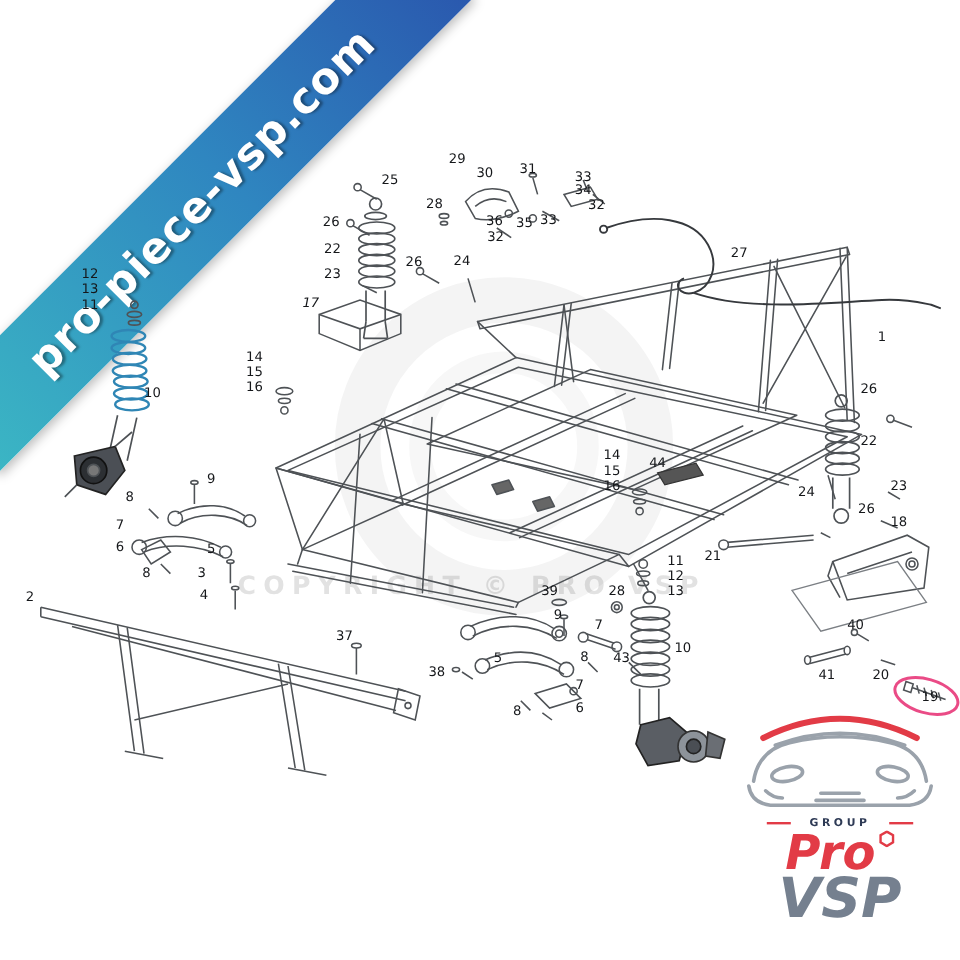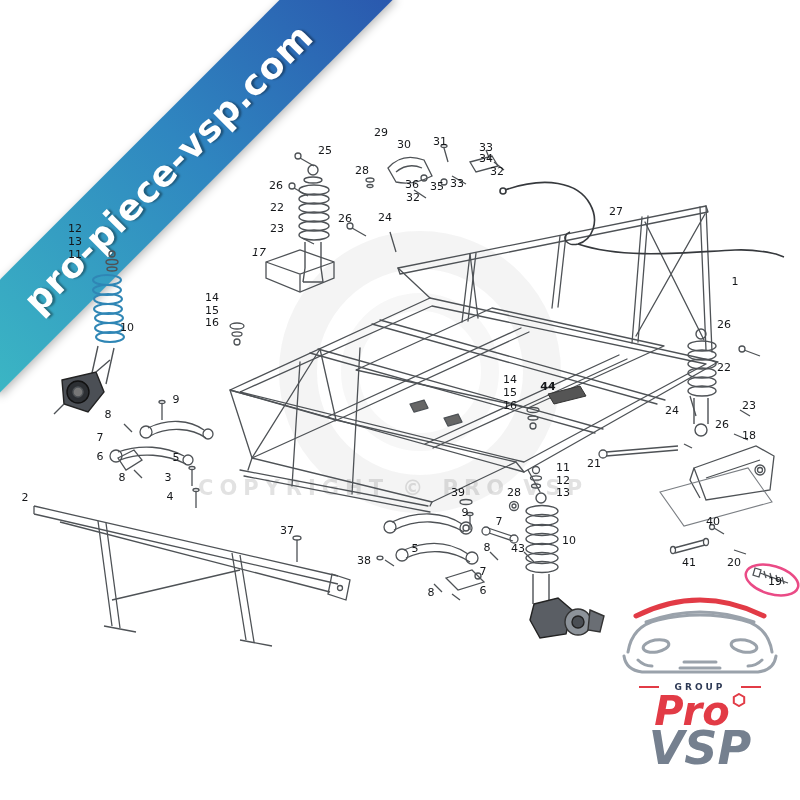--- a/index.html
+++ b/index.html
@@ -319,21 +319,21 @@
       <span class="callout" style="left: 108px; top: 414px;">8</span>
       <span class="callout" style="left: 722px; top: 424px;">26</span>
       <span class="callout" style="left: 100px; top: 437px;">7</span>
       <span class="callout" style="left: 749px; top: 435px;">18</span>
       <span class="callout" style="left: 100px; top: 456px;">6</span>
       <span class="callout" style="left: 176px; top: 457px;">5</span>
       <span class="callout" style="left: 122px; top: 477px;">8</span>
       <span class="callout" style="left: 510px; top: 379px;">14</span>
       <span class="callout" style="left: 510px; top: 392px;">15</span>
       <span class="callout" style="left: 510px; top: 405px;">16</span>
-      <span class="callout" style="left: 548px; top: 386px; font-weight: bold;">44</span>
+      <span class="callout" style="left: 548px; top: 386px;">44</span>
       <span class="callout" style="left: 168px; top: 477px;">3</span>
       <span class="callout" style="left: 170px; top: 496px;">4</span>
       <span class="callout" style="left: 25px; top: 497px;">2</span>
       <span class="callout" style="left: 594px; top: 463px;">21</span>
       <span class="callout" style="left: 563px; top: 467px;">11</span>
       <span class="callout" style="left: 563px; top: 480px;">12</span>
       <span class="callout" style="left: 563px; top: 492px;">13</span>
       <span class="callout" style="left: 458px; top: 492px;">39</span>
       <span class="callout" style="left: 514px; top: 492px;">28</span>
       <span class="callout" style="left: 465px; top: 512px;">9</span>

